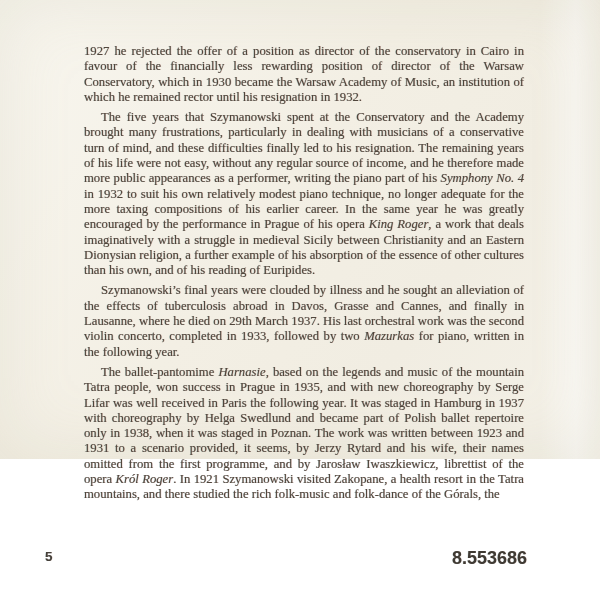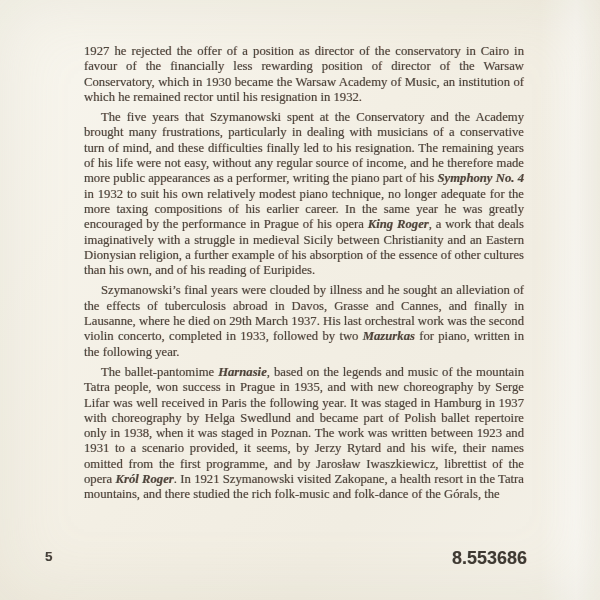--- a/index.html
+++ b/index.html
@@ -8,21 +8,21 @@
   }
   body {
     width: 600px;
     height: 600px;
     overflow: hidden;
     font-family: "Liberation Serif", "DejaVu Serif", serif;
   }
   .page {
     position: relative;
     width: 600px;
-    height: 600px;
+    height: 459px;
     background:
       linear-gradient(90deg, rgba(255,255,255,0) 90%, rgba(255,255,255,0.55) 96%, rgba(255,255,255,0.25) 100%),
       linear-gradient(125deg, #f8f6ef 0%, #f3efe4 45%, #f1ede2 70%, #f4f1e8 100%);
     box-shadow: inset 0 0 70px rgba(180,170,140,0.18);
   }
   .text-column {
     position: absolute;
     left: 84px;
     top: 44px;
     width: 440px;
@@ -37,21 +37,20 @@
     margin: 0;
   }
   .para + .para {
     margin-top: 5px;
   }
   .para.indent {
     text-indent: 17px;
   }
   .para em {
     font-style: italic;
-    font-weight: bold;
   }
   .page-number {
     position: absolute;
     left: 45px;
     top: 549px;
     font-family: "Liberation Sans", sans-serif;
     font-weight: 600;
     font-size: 13.5px;
     color: #45403a;
     text-shadow: 0.4px 0 0 rgba(160,60,50,0.2), -0.4px 0 0 rgba(30,110,115,0.2);

